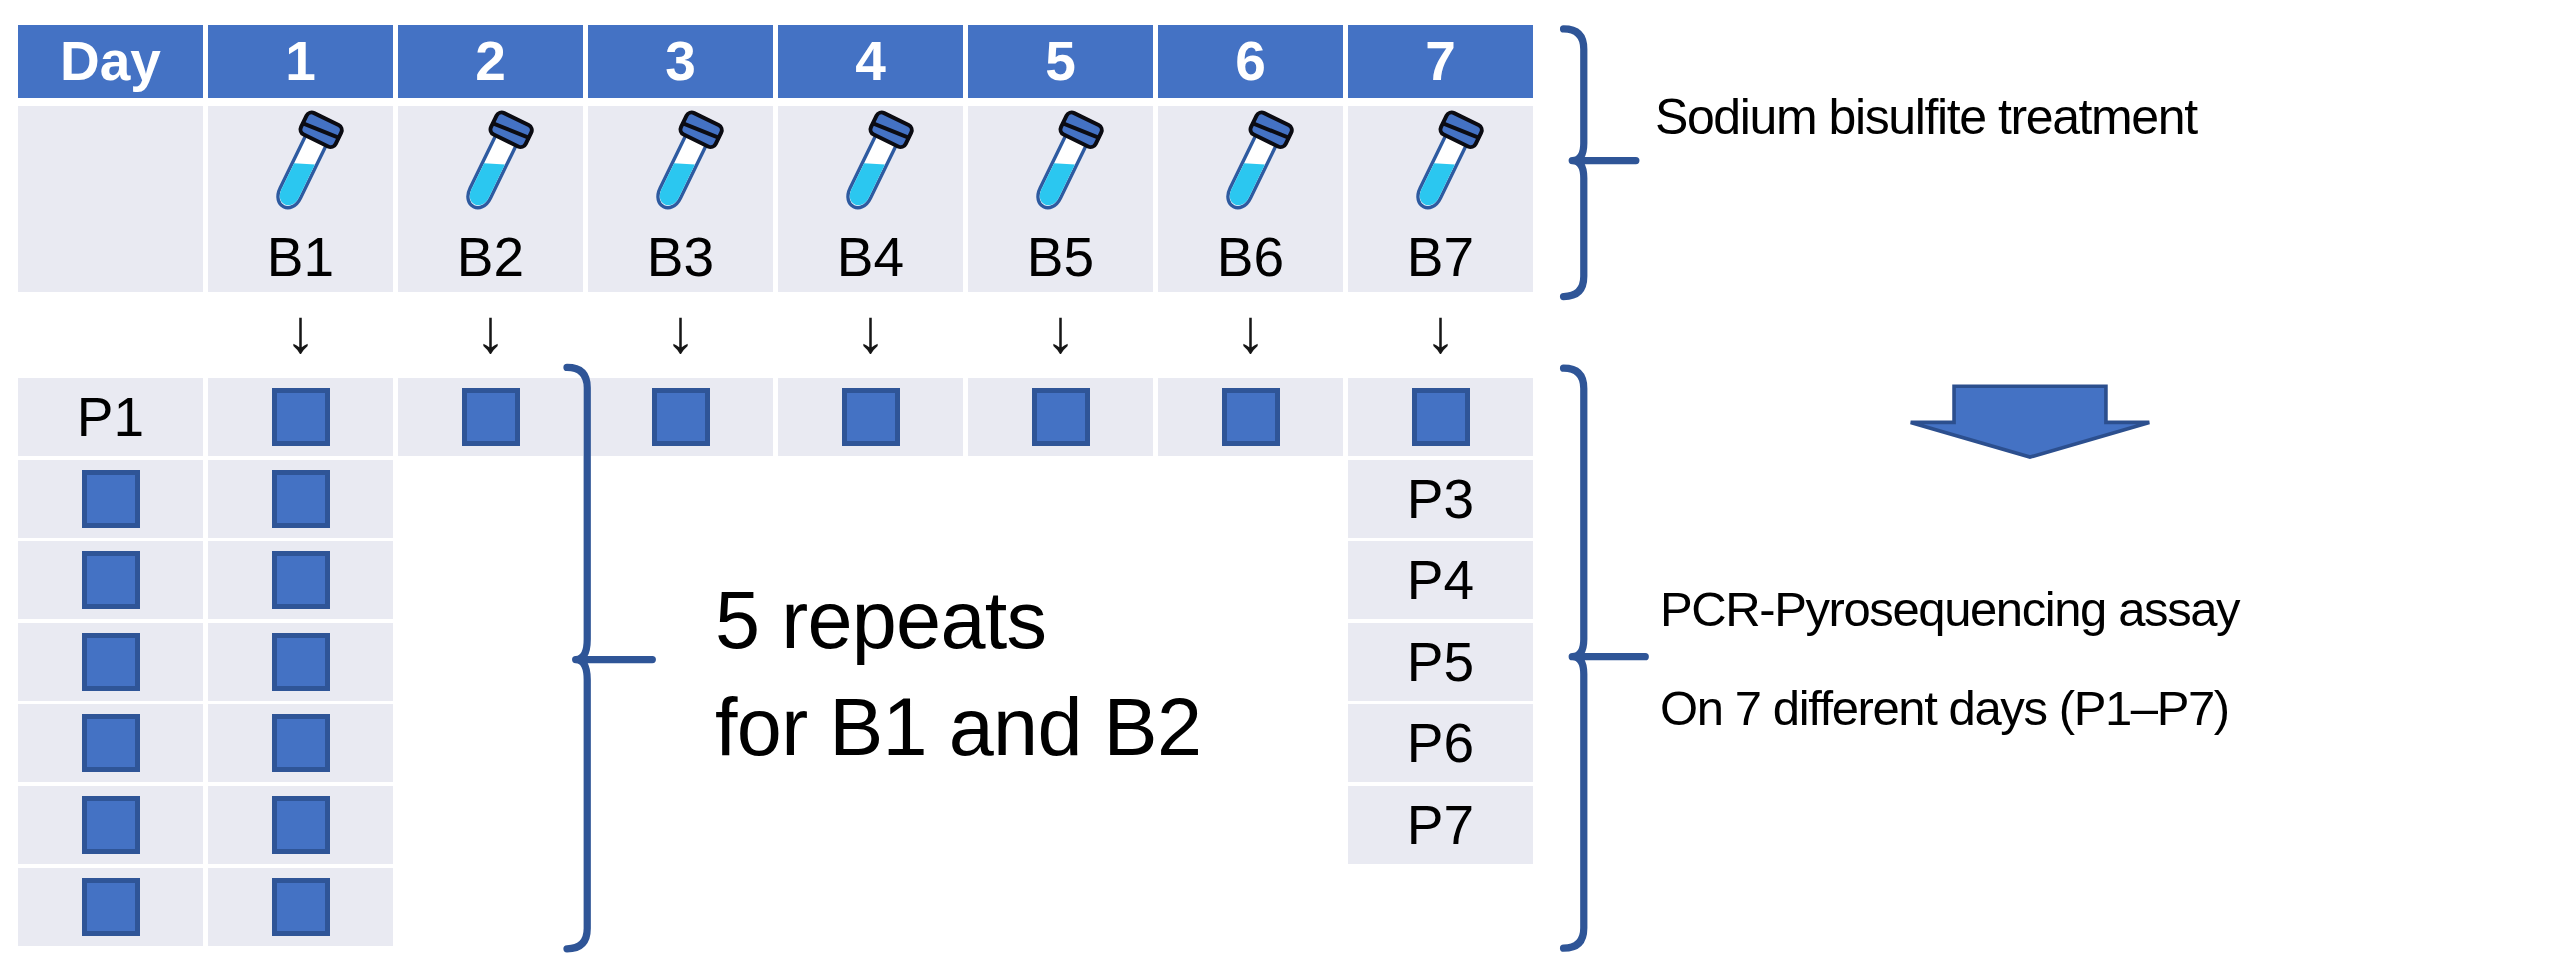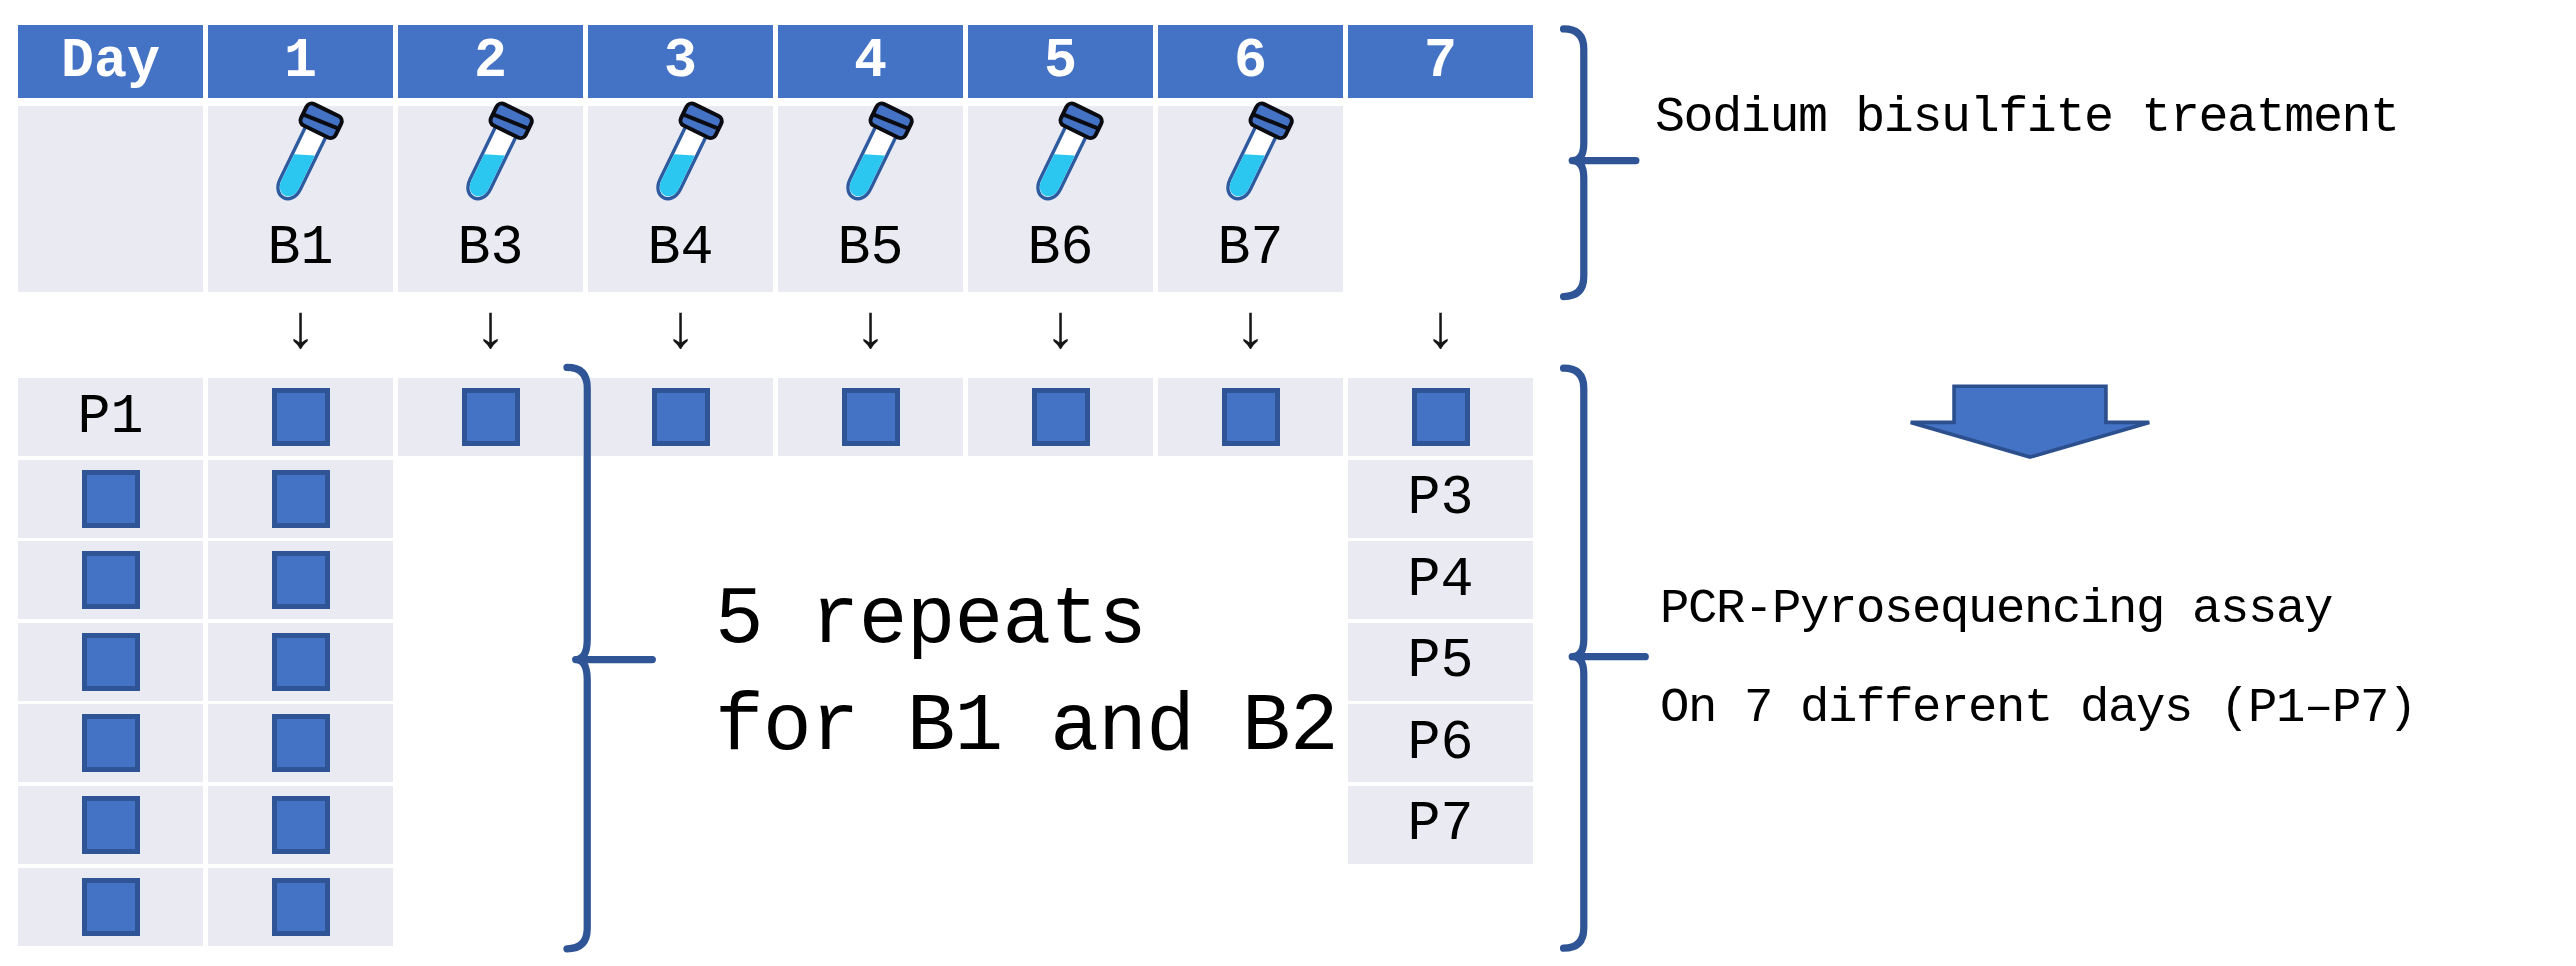--- a/index.html
+++ b/index.html
@@ -1,25 +1,25 @@
 <!DOCTYPE html>
 <html style="--background: #FFFFFF; --header_blue: #4472C4; --cell_lavender: #E9EAF2; --square_blue: #4472C4; --square_border: #2F5597; --brace_blue: #2F5597; --arrow_fill: #4472C4; --arrow_outline: #2C4F8E; --tube_liquid: #2BC7F0; --tube_outline: #2E5AA0; --cap_fill: #4472C4; --cap_outline: #0B0B12; --text_black: #000000;font-size:11.6px"><head>
 <meta charset="utf-8">
 <style>
   html,body{margin:0;padding:0;width:2576px;height:967px;overflow:hidden;}
   body{background:var(--background,#fff);font-family:"Liberation Sans",sans-serif;color:var(--text_black,#000);}
-  .canvas{position:absolute;left:0;top:0;width:2576px;height:789px;font-family:Liberation Mono, monospace;}
+  .canvas{position:absolute;left:0;top:0;width:2576px;height:789px;}
 
   
   .bis-table{position:absolute;left:18px;top:24.6px;display:grid;
     grid-template-columns:repeat(8,185px);grid-template-rows:73px 186px;gap:8.7px 5px;}
   .hcell{background:var(--header_blue);color:#fff;font-weight:bold;font-size:55px;
     display:flex;align-items:center;justify-content:center;}
   .tcell{background:var(--cell_lavender);display:flex;flex-direction:column;
-    align-items:center;justify-content:flex-end;padding-bottom:16px;box-sizing:border-box;}
+    align-items:center;justify-content:flex-end;padding-bottom:7px;box-sizing:border-box;}
   .tube-svg{width:85px;height:119px;overflow:visible;margin-bottom:1.4px;}
   .tlabel{font-size:55px;line-height:1.0;}
 
   
   .arrow-row{position:absolute;left:18px;top:298px;display:grid;
     grid-template-columns:repeat(8,185px);column-gap:5px;}
   .acell{height:65px;display:flex;align-items:center;justify-content:center;
     font-size:61px;font-weight:400;color:#161616;}
 
   
@@ -67,20 +67,31 @@
       </div>
       <div class="tcell">
         <svg class="tube-svg" viewBox="0 0 150 210" xmlns="http://www.w3.org/2000/svg">
     <g transform="rotate(26 75 105)">
       <path d="M57,32 L57,150 C57,186 97,186 97,150 L97,32 Z" style="fill:#ffffff;stroke:var(--tube_outline);stroke-width:6"></path>
       <path d="M60,100 L94,86 L94,150 C94,180 60,180 60,150 Z" style="fill:var(--tube_liquid)"></path>
       <rect x="43" y="5" width="68" height="42" rx="10" style="fill:var(--cap_fill);stroke:var(--cap_outline);stroke-width:7"></rect>
       <line x1="41" y1="30" x2="113" y2="25" style="stroke:var(--cap_outline);stroke-width:7"></line>
     </g>
   </svg>
+        <div class="tlabel">B2</div>
+      </div>
+      <div class="tcell">
+        <svg class="tube-svg" viewBox="0 0 150 210" xmlns="http://www.w3.org/2000/svg">
+    <g transform="rotate(26 75 105)">
+      <path d="M57,32 L57,150 C57,186 97,186 97,150 L97,32 Z" style="fill:#ffffff;stroke:var(--tube_outline);stroke-width:6"></path>
+      <path d="M60,100 L94,86 L94,150 C94,180 60,180 60,150 Z" style="fill:var(--tube_liquid)"></path>
+      <rect x="43" y="5" width="68" height="42" rx="10" style="fill:var(--cap_fill);stroke:var(--cap_outline);stroke-width:7"></rect>
+      <line x1="41" y1="30" x2="113" y2="25" style="stroke:var(--cap_outline);stroke-width:7"></line>
+    </g>
+  </svg>
         <div class="tlabel">B3</div>
       </div>
       <div class="tcell">
         <svg class="tube-svg" viewBox="0 0 150 210" xmlns="http://www.w3.org/2000/svg">
     <g transform="rotate(26 75 105)">
       <path d="M57,32 L57,150 C57,186 97,186 97,150 L97,32 Z" style="fill:#ffffff;stroke:var(--tube_outline);stroke-width:6"></path>
       <path d="M60,100 L94,86 L94,150 C94,180 60,180 60,150 Z" style="fill:var(--tube_liquid)"></path>
       <rect x="43" y="5" width="68" height="42" rx="10" style="fill:var(--cap_fill);stroke:var(--cap_outline);stroke-width:7"></rect>
       <line x1="41" y1="30" x2="113" y2="25" style="stroke:var(--cap_outline);stroke-width:7"></line>
     </g>

